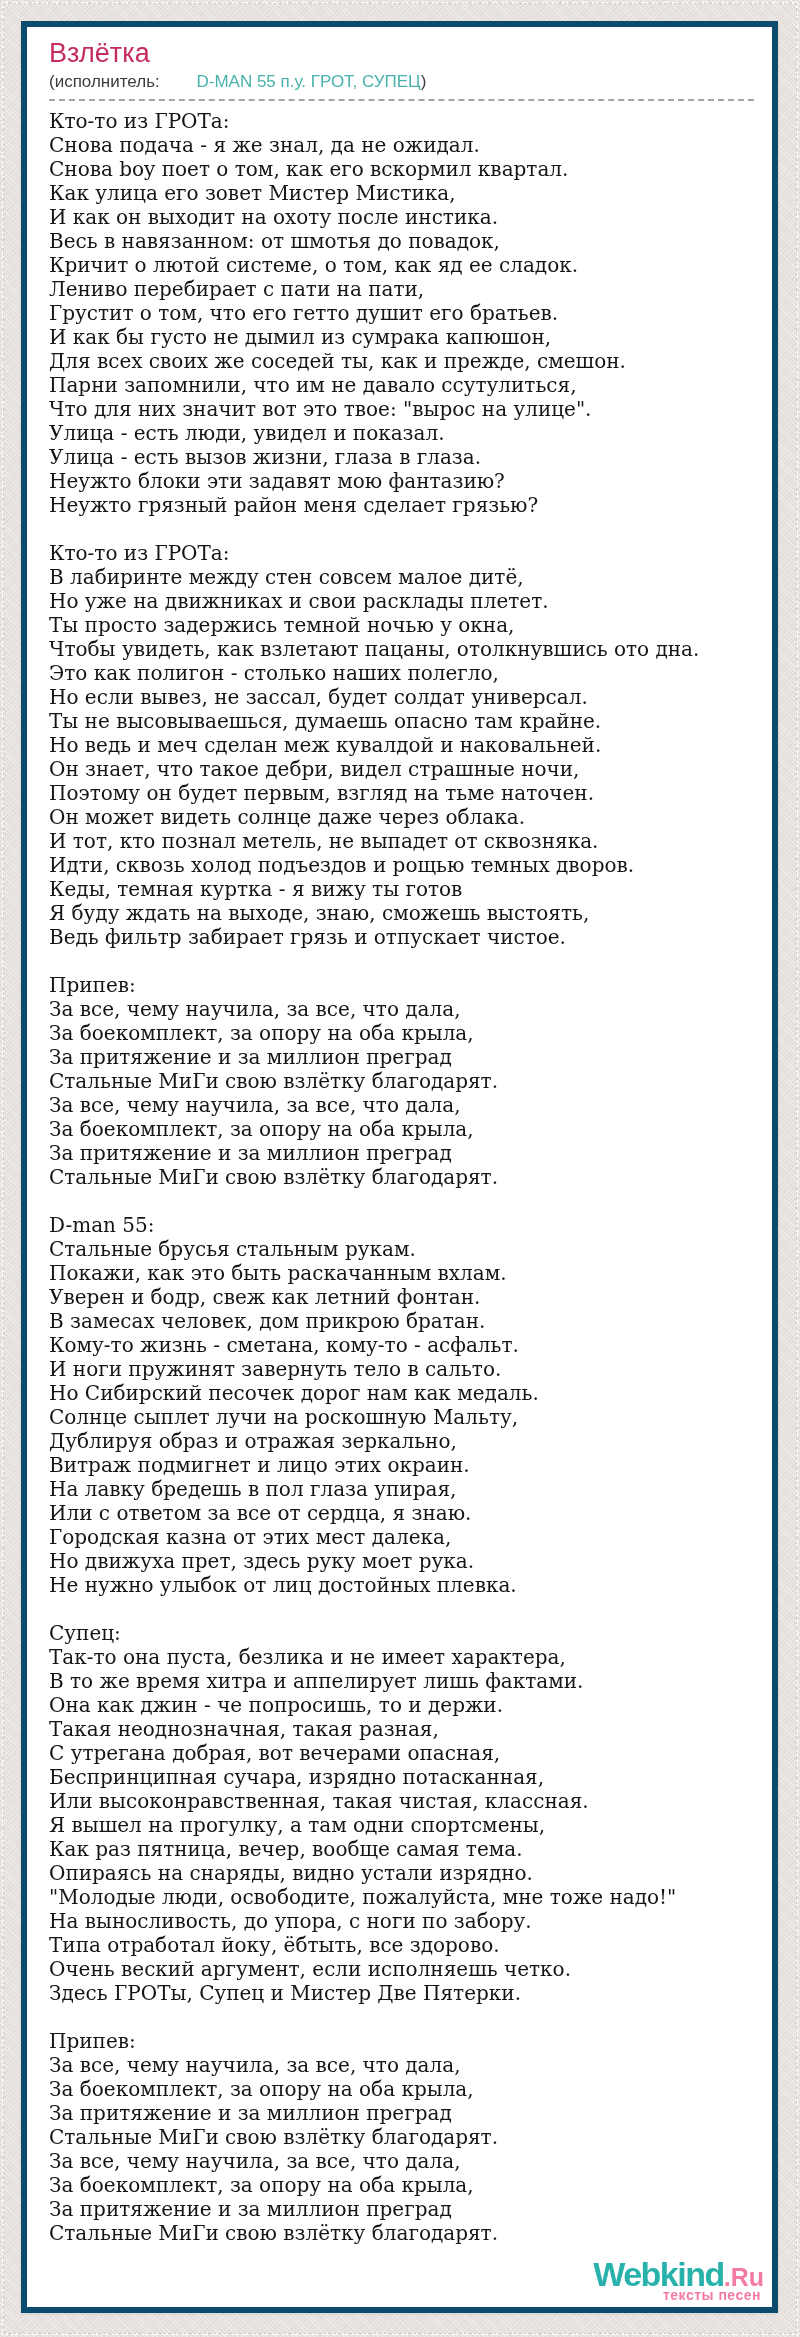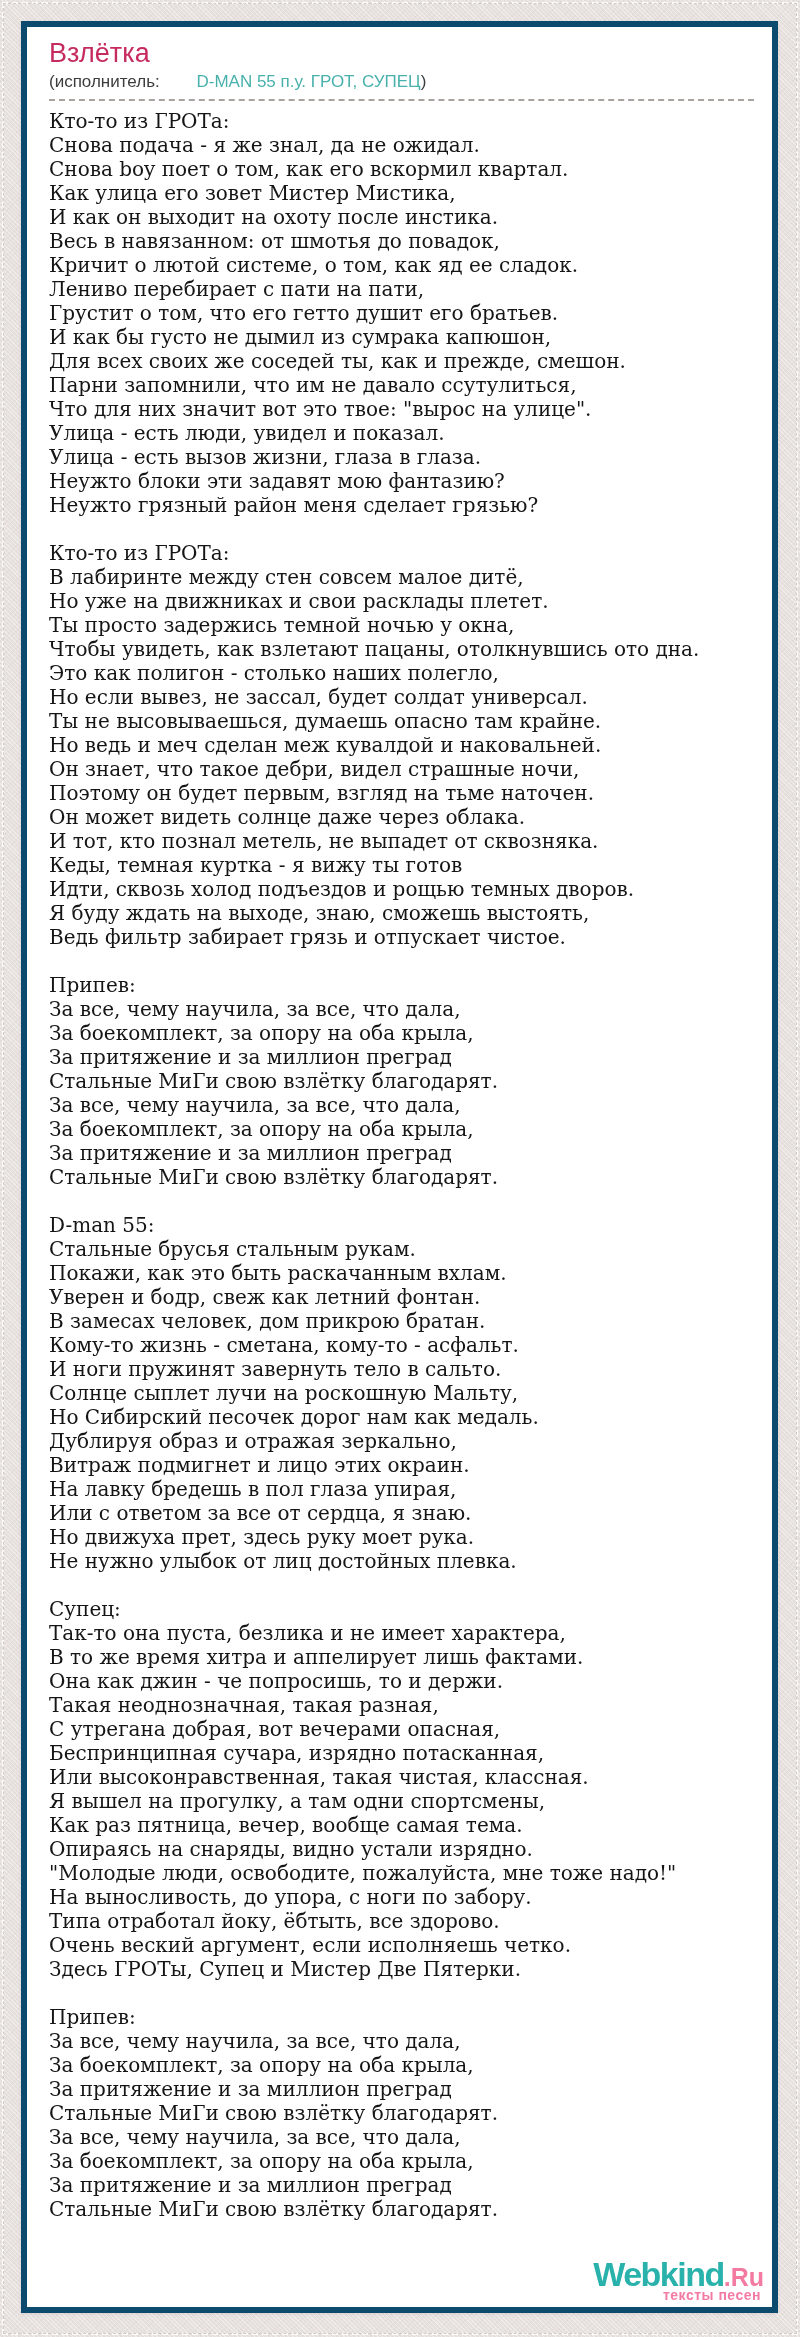--- a/index.html
+++ b/index.html
@@ -143,22 +143,22 @@
         <div class="lyrics-line">Ты просто задержись темной ночью у окна,</div>
         <div class="lyrics-line">Чтобы увидеть, как взлетают пацаны, отолкнувшись ото дна.</div>
         <div class="lyrics-line">Это как полигон - столько наших полегло,</div>
         <div class="lyrics-line">Но если вывез, не зассал, будет солдат универсал.</div>
         <div class="lyrics-line">Ты не высовываешься, думаешь опасно там крайне.</div>
         <div class="lyrics-line">Но ведь и меч сделан меж кувалдой и наковальней.</div>
         <div class="lyrics-line">Он знает, что такое дебри, видел страшные ночи,</div>
         <div class="lyrics-line">Поэтому он будет первым, взгляд на тьме наточен.</div>
         <div class="lyrics-line">Он может видеть солнце даже через облака.</div>
         <div class="lyrics-line">И тот, кто познал метель, не выпадет от сквозняка.</div>
+        <div class="lyrics-line">Идти, сквозь холод подъездов и рощью темных дворов.</div>
         <div class="lyrics-line">Кеды, темная куртка - я вижу ты готов</div>
-        <div class="lyrics-line">Идти, сквозь холод подъездов и рощью темных дворов.</div>
         <div class="lyrics-line">Я буду ждать на выходе, знаю, сможешь выстоять,</div>
         <div class="lyrics-line">Ведь фильтр забирает грязь и отпускает чистое.</div>
       </div>
       <div class="lyrics-section">
         <div class="lyrics-line">Припев:</div>
         <div class="lyrics-line">За все, чему научила, за все, что дала,</div>
         <div class="lyrics-line">За боекомплект, за опору на оба крыла,</div>
         <div class="lyrics-line">За притяжение и за миллион преград</div>
         <div class="lyrics-line">Стальные МиГи свою взлётку благодарят.</div>
         <div class="lyrics-line">За все, чему научила, за все, что дала,</div>
@@ -167,26 +167,27 @@
         <div class="lyrics-line">Стальные МиГи свою взлётку благодарят.</div>
       </div>
       <div class="lyrics-section">
         <div class="lyrics-line">D-man 55:</div>
         <div class="lyrics-line">Стальные брусья стальным рукам.</div>
         <div class="lyrics-line">Покажи, как это быть раскачанным вхлам.</div>
         <div class="lyrics-line">Уверен и бодр, свеж как летний фонтан.</div>
         <div class="lyrics-line">В замесах человек, дом прикрою братан.</div>
         <div class="lyrics-line">Кому-то жизнь - сметана, кому-то - асфальт.</div>
         <div class="lyrics-line">И ноги пружинят завернуть тело в сальто.</div>
+        <div class="lyrics-line">Но Сибирский песочек дорог нам как медаль.</div>
         <div class="lyrics-line">Солнце сыплет лучи на роскошную Мальту,</div>
-        <div class="lyrics-line">Но Сибирский песочек дорог нам как медаль.</div>
         <div class="lyrics-line">Дублируя образ и отражая зеркально,</div>
         <div class="lyrics-line">Витраж подмигнет и лицо этих окраин.</div>
         <div class="lyrics-line">На лавку бредешь в пол глаза упирая,</div>
         <div class="lyrics-line">Или с ответом за все от сердца, я знаю.</div>
+        <div class="lyrics-line">Городская казна от этих мест далека,</div>
         <div class="lyrics-line">Но движуха прет, здесь руку моет рука.</div>
         <div class="lyrics-line">Не нужно улыбок от лиц достойных плевка.</div>
       </div>
       <div class="lyrics-section">
         <div class="lyrics-line">Супец:</div>
         <div class="lyrics-line">Так-то она пуста, безлика и не имеет характера,</div>
         <div class="lyrics-line">В то же время хитра и аппелирует лишь фактами.</div>
         <div class="lyrics-line">Она как джин - че попросишь, то и держи.</div>
         <div class="lyrics-line">Такая неоднозначная, такая разная,</div>
         <div class="lyrics-line">С утрегана добрая, вот вечерами опасная,</div>

